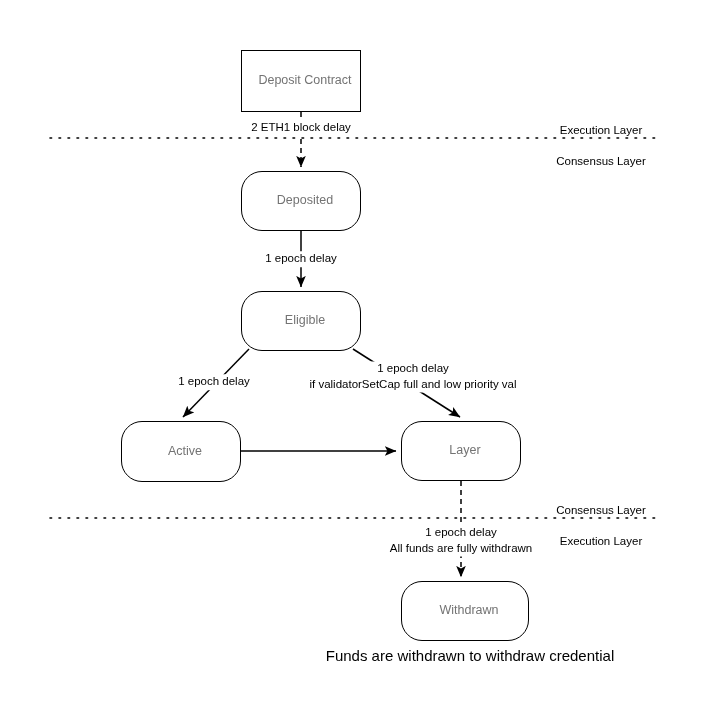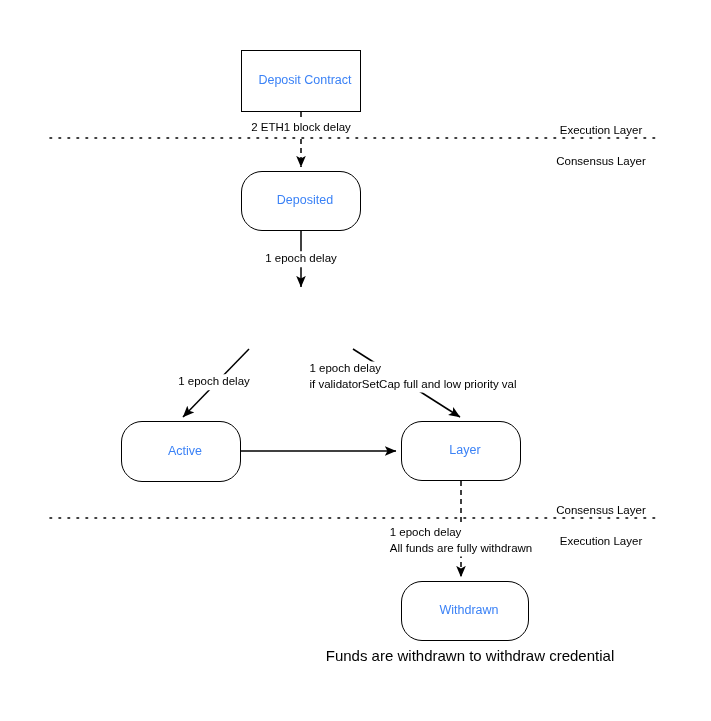--- a/index.html
+++ b/index.html
@@ -29,33 +29,34 @@
   .node {
     position: absolute;
     box-sizing: border-box;
     border: 1.6px solid #000000;
     background: #ffffff;
     display: flex;
     align-items: center;
     justify-content: center;
     font-size: 12.5px;
     line-height: 1.25;
-    color: #3b82f6;
+    color: #737373;
     text-align: center;
     z-index: 3;
     padding-left: 8px;
   }
   .node.rounded { border-radius: 21px; }
   .node.sharp   { border-radius: 0; }
 
   .label {
     position: absolute;
     font-size: 11.5px;
     line-height: 1.35;
     color: #000000;
+    text-align: center;
     white-space: pre;
     background: #ffffff;
     z-index: 4;
   }
   .label.layer {
     font-size: 11.5px;
     background: transparent;
     margin-top: 7px;
   }
   .caption {
@@ -96,20 +97,23 @@
   </svg>
 
   <div class="node sharp" style="left:241px; top:50px; width:120px; height:62px;">
     <span>Deposit Contract</span>
   </div>
 
   <div class="node rounded" style="left:241px; top:171px; width:120px; height:60px;">
     <span>Deposited</span>
   </div>
 
+  <div class="node rounded" style="left:241px; top:291px; width:120px; height:60px;">
+    <span>Eligible</span>
+  </div>
 
   <div class="node rounded" style="left:121px; top:421px; width:120px; height:61px;justify-content:center;">
     <span>Active</span>
   </div>
 
   <div class="node rounded" style="left:401px; top:421px; width:120px; height:60px;">
     <span>Layer</span>
   </div>
 
   <div class="node rounded" style="left:401px; top:581px; width:128px; height:60px;">

